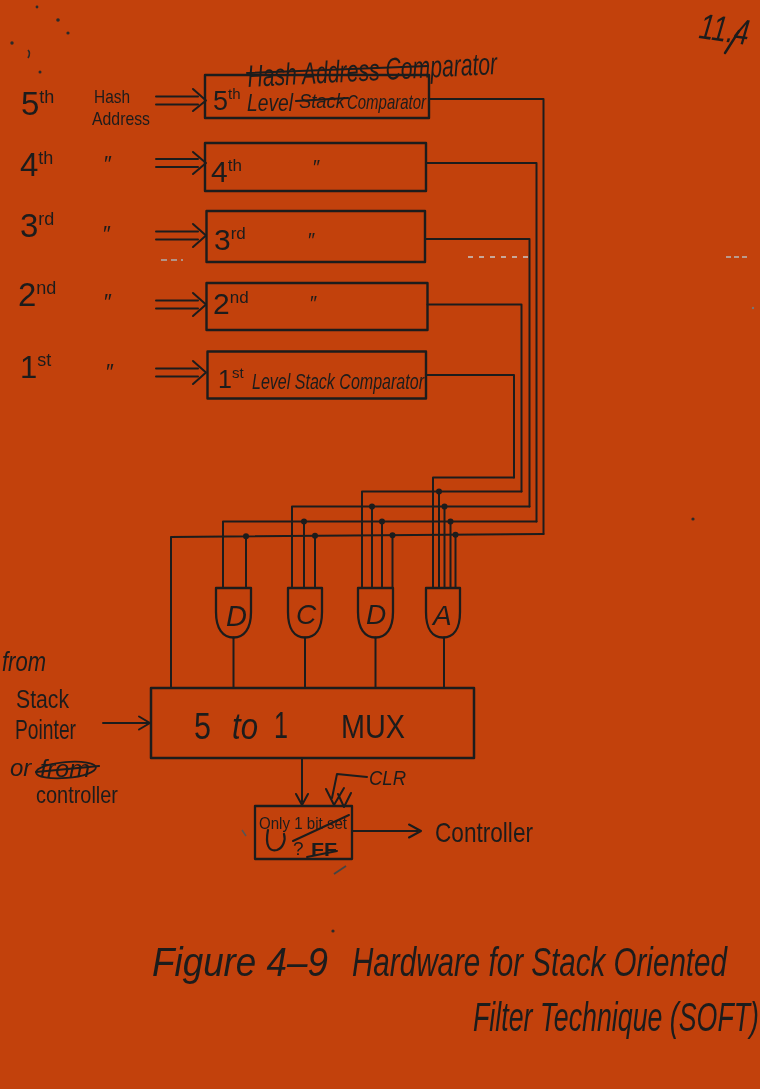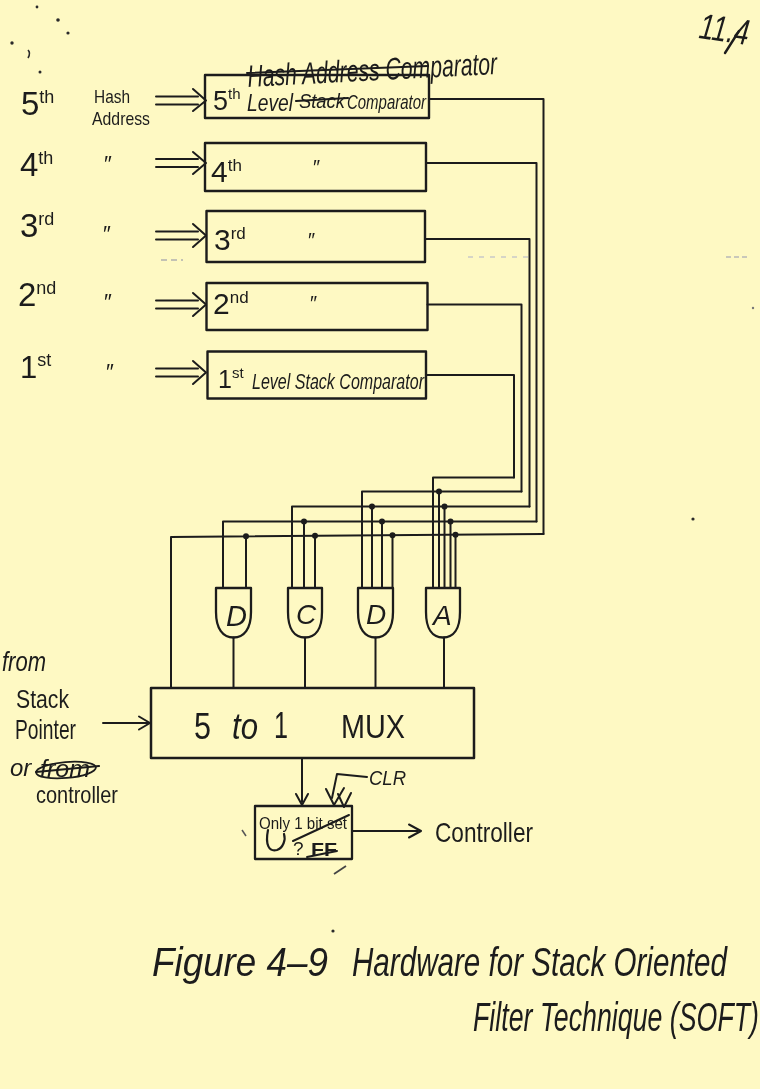--- a/index.html
+++ b/index.html
@@ -1,16 +1,16 @@
 <!DOCTYPE html>
 <html><head>
 <meta charset="utf-8">
 <style>
   html,body{margin:0;padding:0;background:#ffffff;}
-  .page{width:760px;height:1089px;position:relative;background:#fef9c3;overflow:hidden;}
+  .page{width:760px;height:1089px;position:relative;background:#c2410c;overflow:hidden;}
   svg{position:absolute;top:0;left:0;}
   text{font-family:"Liberation Sans",sans-serif;fill:#1c1c1c;}
 </style>
 </head>
 <body>
 <div class="page">
 <svg width="760" height="1089" viewBox="0 0 760 1089">
   <g stroke="#1c1c1c" stroke-width="2" fill="none" stroke-linecap="round" stroke-linejoin="round">
 
     <rect x="205" y="75" width="224" height="43" stroke-width="2.4"></rect>

